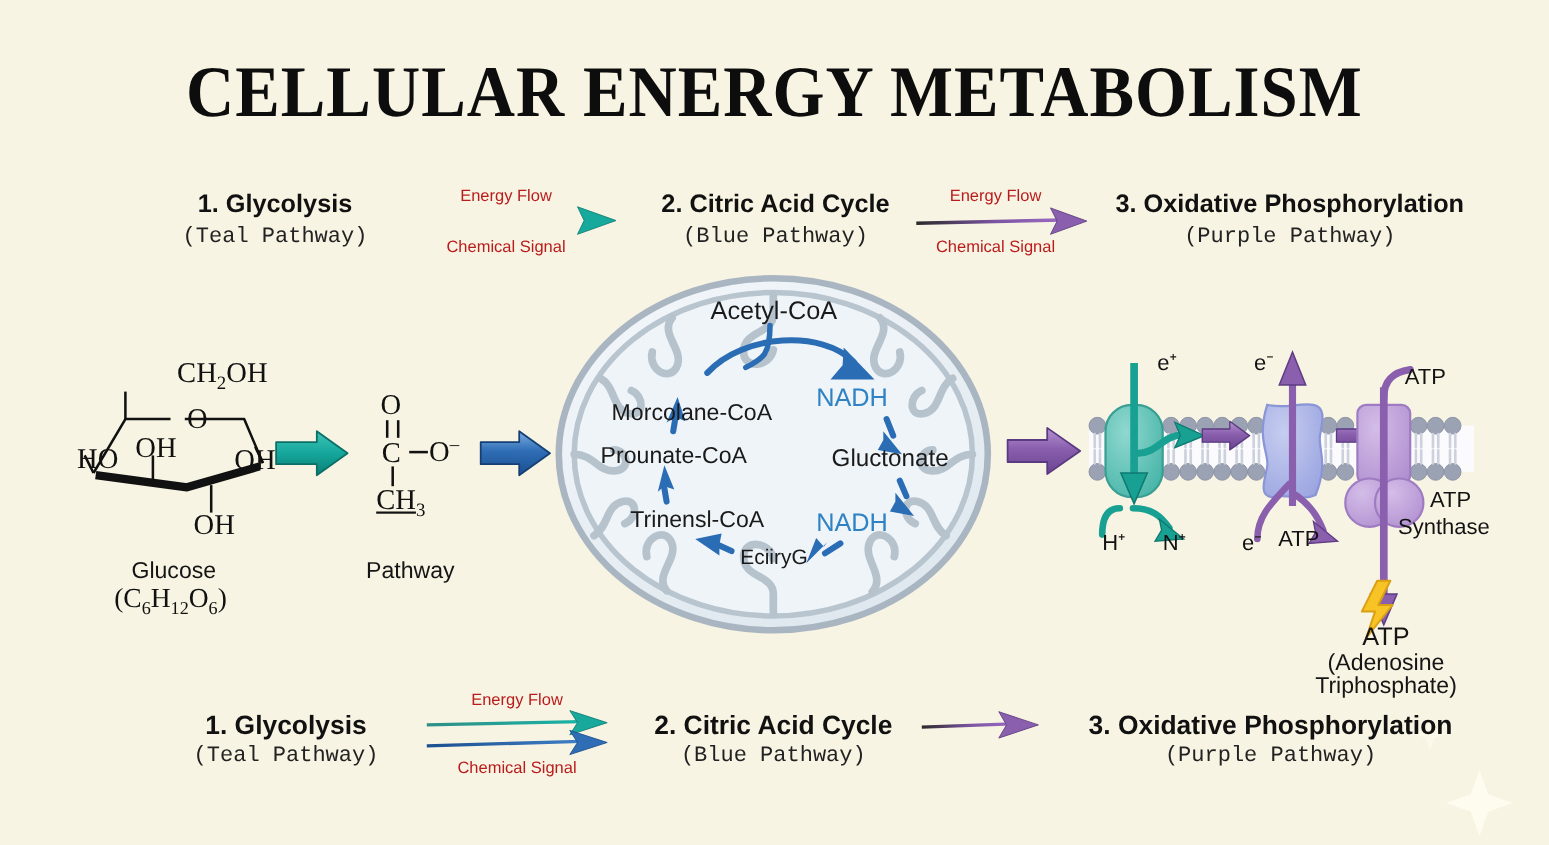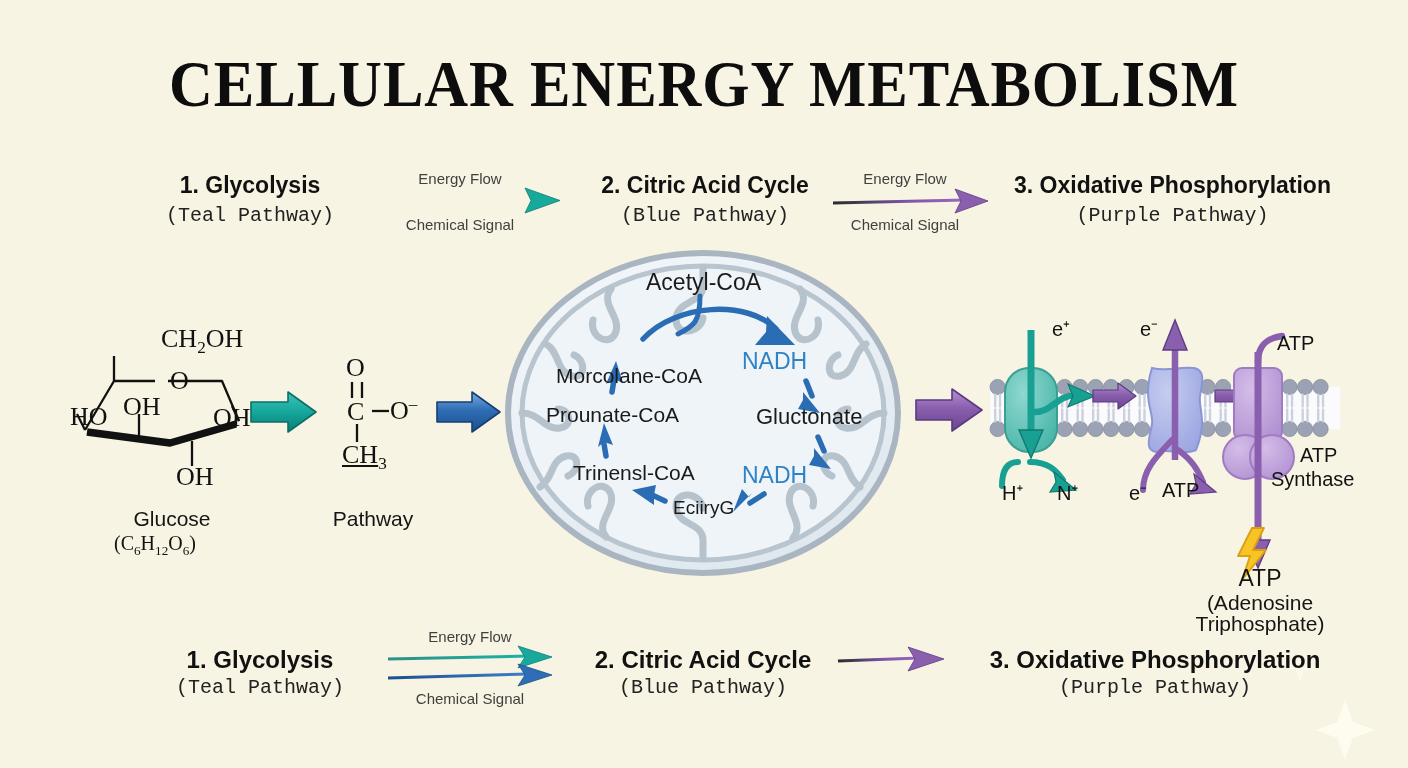--- a/index.html
+++ b/index.html
@@ -27,21 +27,21 @@
   }
 
   
   .stage-name {
     font-weight:700; font-size:23px; color:#111; text-align:center;
   }
   .stage-sub {
     font-size:20px; color:#222; text-align:center; font-weight:400;font-family:Liberation Mono, monospace;
   }
   .flowlabel {
-    font-size:15px; color:#404040; text-align:center; font-weight:400;
+    font-size:15px; color:#b91c1c; text-align:center; font-weight:400;
   }
 
   
   .chem { font-family:"Liberation Serif", serif; font-size:26px; color:#111; }
   .chem sub { font-size:0.66em; }
   .chem sup { font-size:0.66em; }
   .cap { font-size:21px; color:#151515; text-align:center; }
 
   
   .cyc { font-size:21px; color:#1a1a1a; white-space:nowrap; }
@@ -387,23 +387,23 @@
   <div class="txt stage-name" style="left:985px; top:172px; width:375px;">3. Oxidative Phosphorylation</div>
   <div class="txt stage-sub" style="left:985px; top:204px; width:375px;">(Purple Pathway)</div>
 
   <div class="txt chem" style="left:113px; top:324px;margin-left:48px;">CH<sub>2</sub>OH</div>
   <div class="txt chem" style="left:170px; top:366px;">O</div>
   <div class="txt chem" style="left:70px; top:402px;">HO</div>
   <div class="txt chem" style="left:123px; top:392px;">OH</div>
   <div class="txt chem" style="left:213px; top:403px;">OH</div>
   <div class="txt chem" style="left:176px; top:462px;">OH</div>
 
-  <div class="txt cap" style="left:77px; top:507px; width:190px;">Glucose</div>
+  <div class="txt cap" style="left:63px; top:507px; width:190px;">Glucose</div>
   <div class="txt cap" style="left:60px; top:531px; width:190px;">
-    <span class="chem" style="font-size:20px;">(C<sub>6</sub>H<sub>12</sub>O<sub>6</sub>)</span>
+    <span class="chem" style="font-size:25px;">(C<sub>6</sub>H<sub>12</sub>O<sub>6</sub>)</span>
   </div>
 
   <div class="txt chem" style="left:346px; top:353px;">O</div>
   <div class="txt chem" style="left:347px; top:397px;">C</div>
   <div class="txt chem" style="left:390px; top:394px;">O<sup>–</sup></div>
   <div class="txt chem" style="left:342px; top:440px;text-decoration:underline;">CH<sub>3</sub></div>
 
   <div class="txt cap" style="left:283px; top:507px; width:180px;">Pathway</div>
 
   <div class="txt cyc" style="left:646px; top:269px; font-size:23px;">Acetyl-CoA</div>

